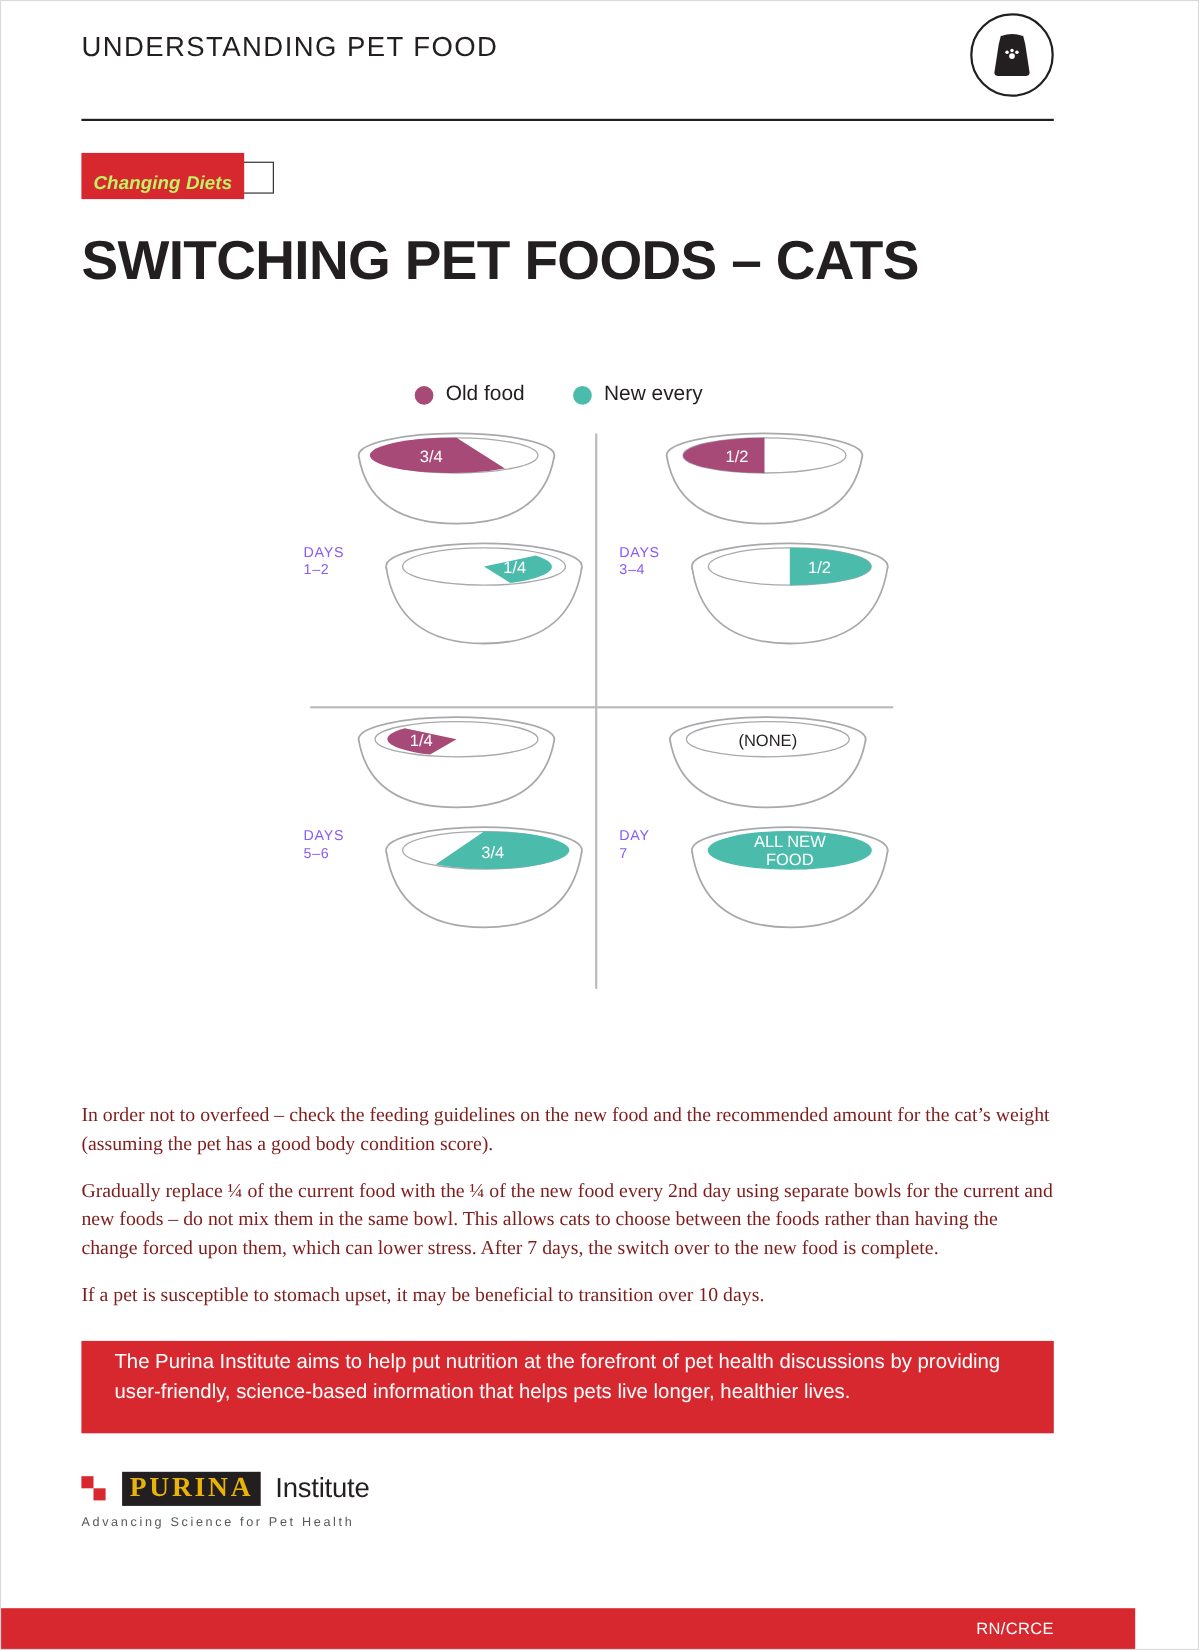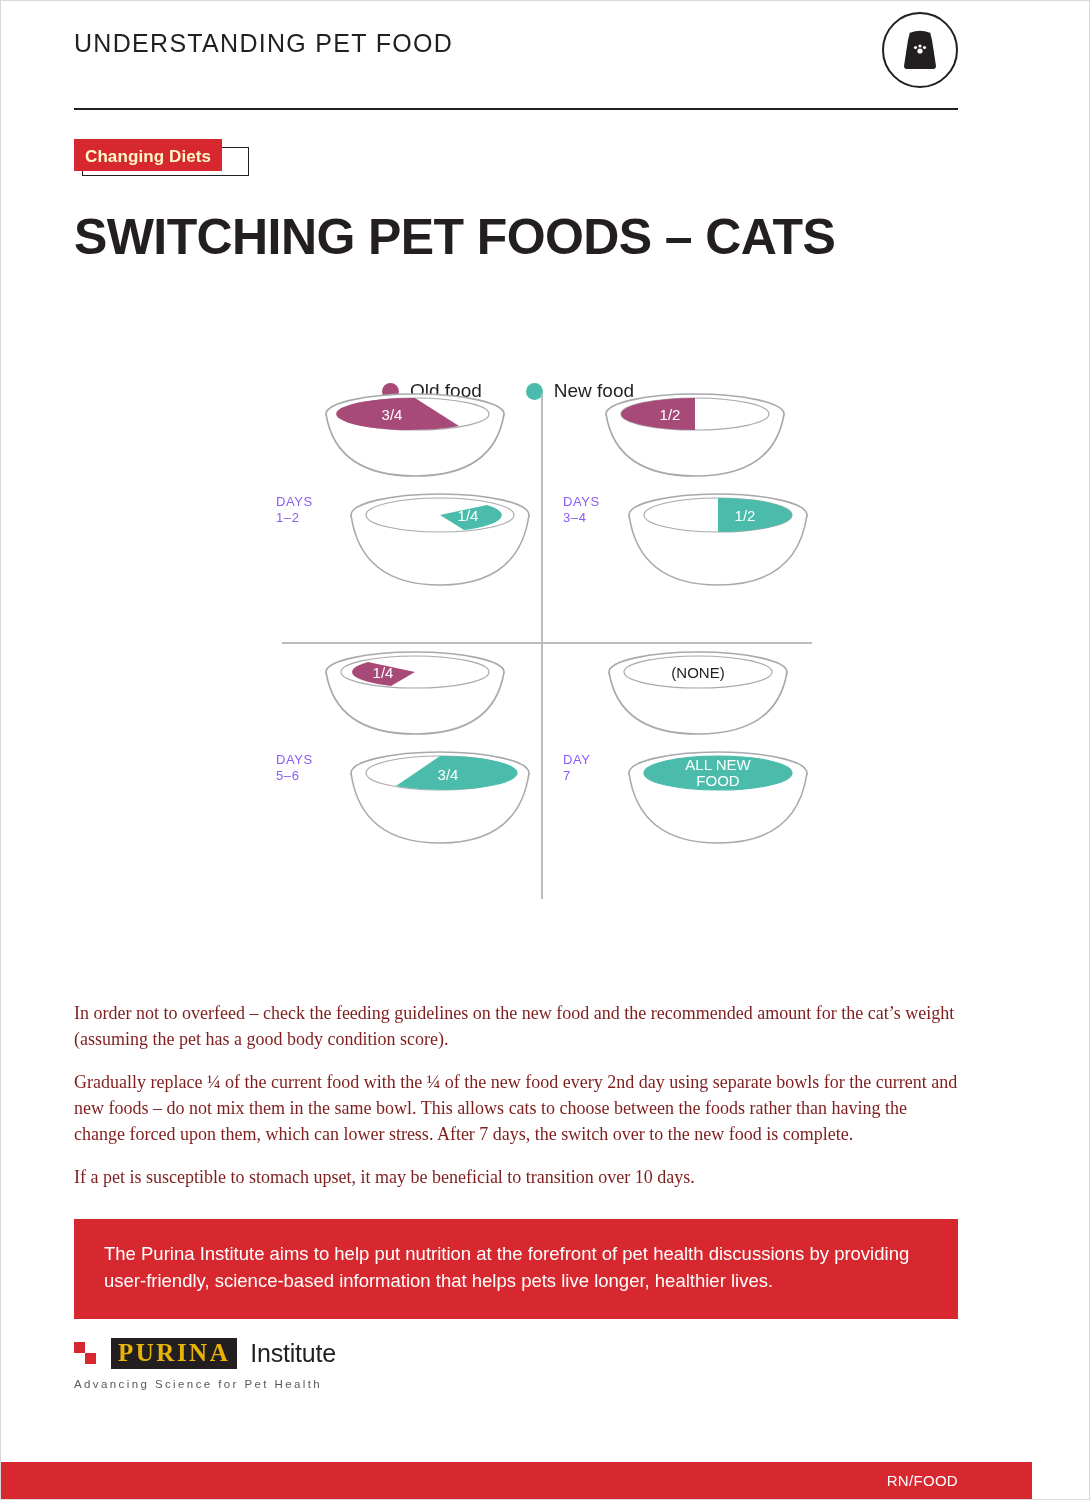--- a/index.html
+++ b/index.html
@@ -46,26 +46,27 @@
     border: 2px solid #231f20;
     border-radius: 50%;
     display: flex; align-items: center; justify-content: center;
   }
 
   
   .eyebrow {
     position: absolute;
     left: 74px; top: 139px;
     background: #d7282f;
-    color: #fef9c3;
+    color: #bef264;
     font-size: 17px;
     font-weight: 700;
-    padding: 9px 11px 6px 11px;
+    padding: 19px 11px 6px 11px;
     line-height: 1;
     letter-spacing: 0.1px;
+    font-style: italic;
   }
   .eyebrow-shadow {
     position: absolute;
     left: 82px; top: 147px;
     width: 167px; height: 29px;
     border: 1.5px solid #231f20;
     z-index: -1;
   }
 
   
@@ -81,21 +82,20 @@
   }
 
   
   .legend {
     position: absolute;
     left: 0; right: 16px; top: 348px;
     display: flex;
     justify-content: center;
     gap: 44px;
     align-items: flex-start;
-    margin-top: 32px;
   }
   .legend-item { display: flex; align-items: center; gap: 11px; }
   .legend-dot { width: 17px; height: 17px; border-radius: 50%; }
   .legend-label { font-size: 19px; color: #231f20; }
 
   
   .diagram {
     position: absolute;
     left: 260px; top: 386px;
     width: 570px; height: 520px;
@@ -170,21 +170,21 @@
     line-height: 1.45;
   }
   .body-copy p { margin: 0 0 17px 0; }
 
   
   .callout {
     position: absolute;
     left: 74px; right: 74px; top: 1219px;
     background: #d7282f;
     color: #ffffff;
-    padding: 22px 30px 24px 30px;
+    padding: 6px 30px 24px 30px;
     font-size: 18.5px;
     line-height: 1.45;
   }
 
   
   .logo-block {
     position: absolute;
     left: 74px; top: 1338px;
   }
   .logo-row { display: flex; align-items: center; gap: 13px; }
@@ -275,21 +275,21 @@
 
   <h2 class="main-title">SWITCHING PET FOODS – CATS</h2>
 
   <div class="legend">
     <div class="legend-item">
       <span class="legend-dot" style="background:#a84a78"></span>
       <span class="legend-label">Old food</span>
     </div>
     <div class="legend-item">
       <span class="legend-dot" style="background:#4bbcab"></span>
-      <span class="legend-label">New food</span>
+      <span class="legend-label">New every</span>
     </div>
   </div>
 
   <div class="diagram">
     <div class="divider-v"></div>
     <div class="divider-h"></div>
 
     <div class="quad q1">
       <div class="day-label">DAYS
 1–2</div>
@@ -407,16 +407,16 @@
             <i></i>
           </span>
       </span>
       <span class="purina-word">PURINA</span>
       <span class="institute-word">Institute</span>
     </div>
     <div class="tagline">Advancing Science for Pet Health</div>
   </div>
 
   <div class="footer-bar"></div>
-  <div class="footer-code">RN/FOOD</div>
+  <div class="footer-code">RN/CRCE</div>
 
   <div class="page-border"></div>
 </div>
 
 </body></html>

